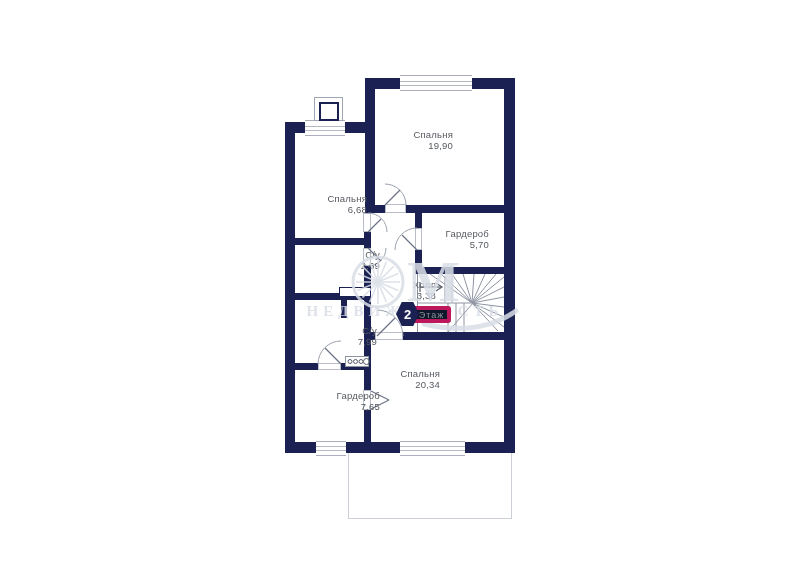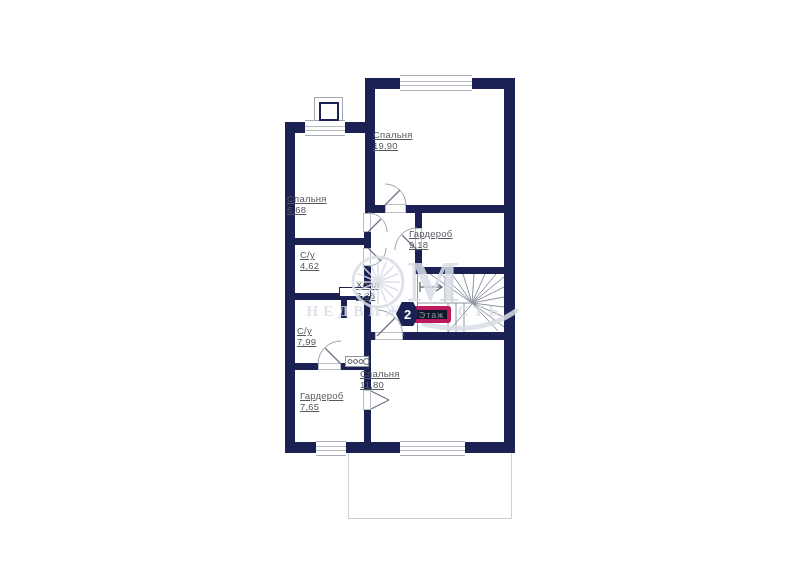--- a/index.html
+++ b/index.html
@@ -5,22 +5,22 @@
   html,body{margin:0;padding:0;background:#fff;}
   #canvas{position:relative;width:800px;height:584px;background:#ffffff;overflow:hidden;
           font-family:"Liberation Sans", sans-serif;}
   .wall{position:absolute;background:#1b2153;z-index:10;}
   .terrace{position:absolute;border:1px solid #ccd0d6;background:#ffffff;z-index:1;}
   .window{position:absolute;background:#ffffff;border-top:1px solid #a9aeb8;border-bottom:1px solid #a9aeb8;z-index:12;}
   .window::before{content:"";position:absolute;left:0;right:0;top:34%;height:1px;background:#b4b9c2;}
   .window::after{content:"";position:absolute;left:0;right:0;top:64%;height:1px;background:#b4b9c2;}
   .threshold{position:absolute;background:#ffffff;border:1px solid #b9bdc6;box-sizing:border-box;z-index:12;}
   .box{position:absolute;background:#ffffff;box-sizing:border-box;z-index:14;}
-  .room-label{position:absolute;z-index:30;text-align:left;color:#55595f;font-size:9.5px;
-              line-height:11px;letter-spacing:.2px;width:80px;transform:translateX(-50%);text-decoration:underline;}
+  .room-label{position:absolute;z-index:30;text-align:right;color:#55595f;font-size:9.5px;
+              line-height:11px;letter-spacing:.2px;width:80px;transform:translateX(-50%);}
   #plan-svg{position:absolute;left:0;top:0;z-index:20;}
   .watermark{position:absolute;z-index:40;pointer-events:none;opacity:.85;color:#d9dde6;}
   .wm-line1{left:280px;top:250px;width:250px;display:flex;align-items:center;justify-content:center;
             font-family:"Liberation Serif", serif;font-weight:bold;font-size:56px;letter-spacing:1px;}
   .wm-line2{left:285px;top:303px;width:240px;text-align:center;font-family:"Liberation Serif", serif;
             font-weight:bold;font-size:15px;letter-spacing:5px;}
   .wm-swoosh{left:0;top:0;}
   .badge-hex{position:absolute;left:396px;top:302px;width:23px;height:24px;background:#1b2153;z-index:51;
              clip-path:polygon(25% 0,75% 0,100% 50%,75% 100%,25% 100%,0 50%);
              display:flex;align-items:center;justify-content:center;color:#fff;font-size:13px;font-weight:bold;}
@@ -140,37 +140,37 @@
   <div class="room-label" style="left:413px;top:129px;">
     <div>Спальня</div>
     <div>19,90</div>
   </div>
   <div class="room-label" style="left:327px;top:193px;">
     <div>Спальня</div>
     <div>6,68</div>
   </div>
   <div class="room-label" style="left:449px;top:228px;">
     <div>Гардероб</div>
-    <div>9,18</div>
+    <div>5,70</div>
   </div>
   <div class="room-label" style="left:340px;top:249px;">
     <div>С/у</div>
-    <div>4,62</div>
+    <div>2,69</div>
   </div>
   <div class="room-label" style="left:396px;top:279px;">
     <div>Холл</div>
     <div>3,38</div>
   </div>
   <div class="room-label" style="left:337px;top:325px;">
     <div>С/у</div>
     <div>7,99</div>
   </div>
   <div class="room-label" style="left:400px;top:368px;">
     <div>Спальня</div>
-    <div>11,80</div>
+    <div>20,34</div>
   </div>
   <div class="room-label" style="left:340px;top:390px;">
     <div>Гардероб</div>
     <div>7,65</div>
   </div>
 
   <div class="watermark wm-line1">
       <svg width="56" height="56" viewBox="0 0 56 56" style="margin:0 1px;">
       <g stroke="#d9dde6" fill="none">
         <circle cx="28" cy="28" r="25" stroke-width="3"></circle>

